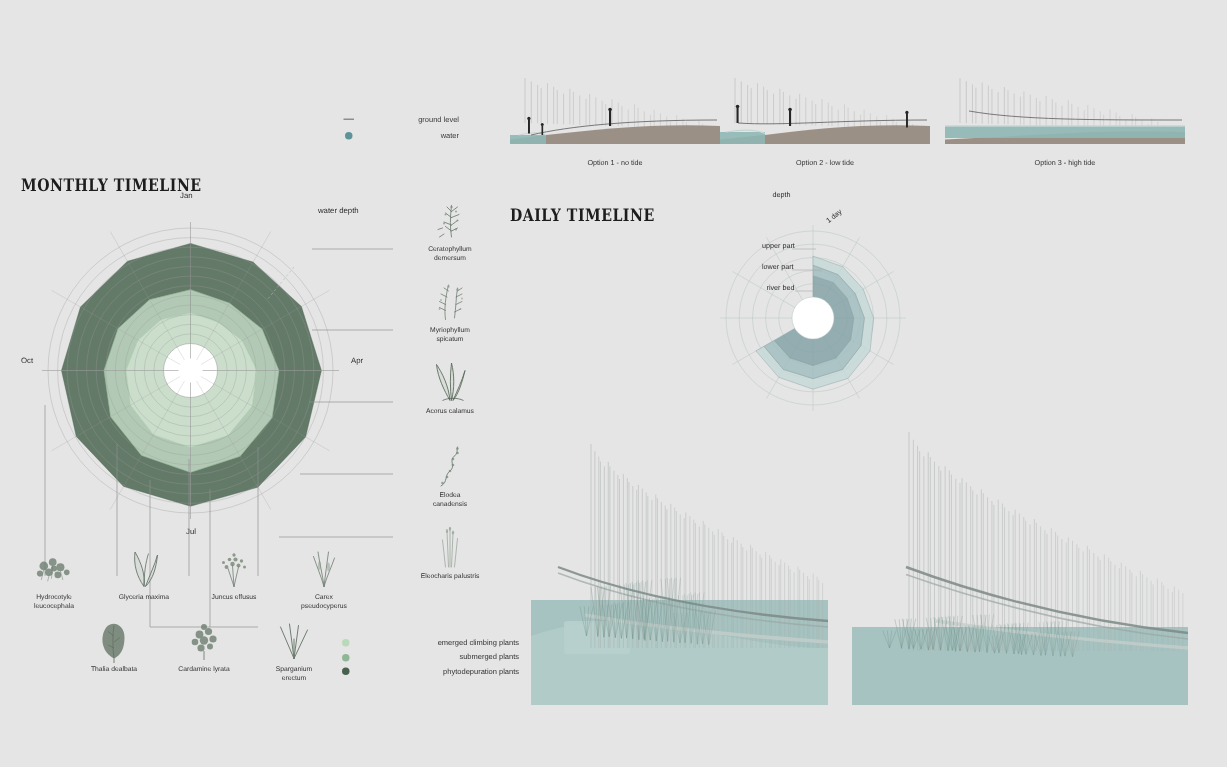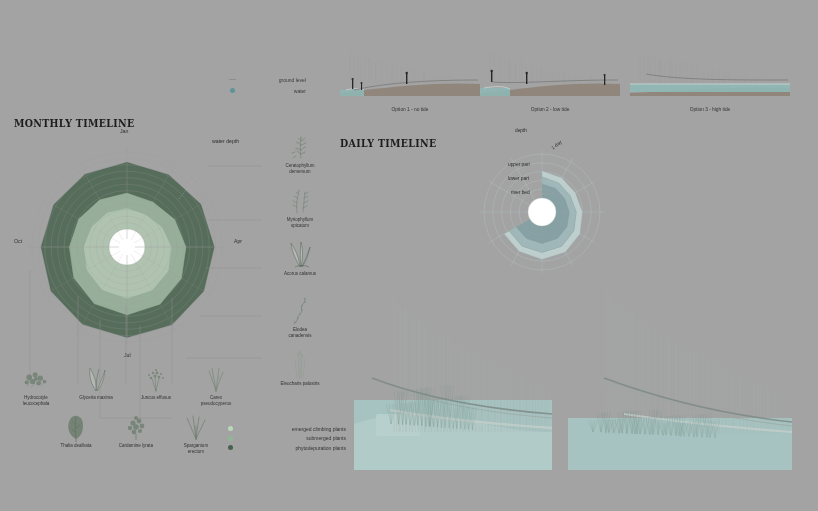--- a/index.html
+++ b/index.html
@@ -2,21 +2,21 @@
 <html><head>
 <meta charset="utf-8">
 <style>
   * { box-sizing: border-box; margin: 0; padding: 0; }
   html, body {
     width: 818px; height: 511px;
     background: #ffffff;
     font-family: "Liberation Sans", sans-serif;
     overflow: hidden;
   }
-  #poster { position: relative; width: 818px; height: 511px; background: #a3a3a3; }
+  #poster { position: relative; width: 818px; height: 511px; background: #e5e5e5; }
 
   .abs { position: absolute; }
 
   
   .section-title {
     font-family: "DejaVu Serif", serif;
     font-weight: bold;
     font-size: 11.5px;
     letter-spacing: .4px;
     color: #1d1d1d;

